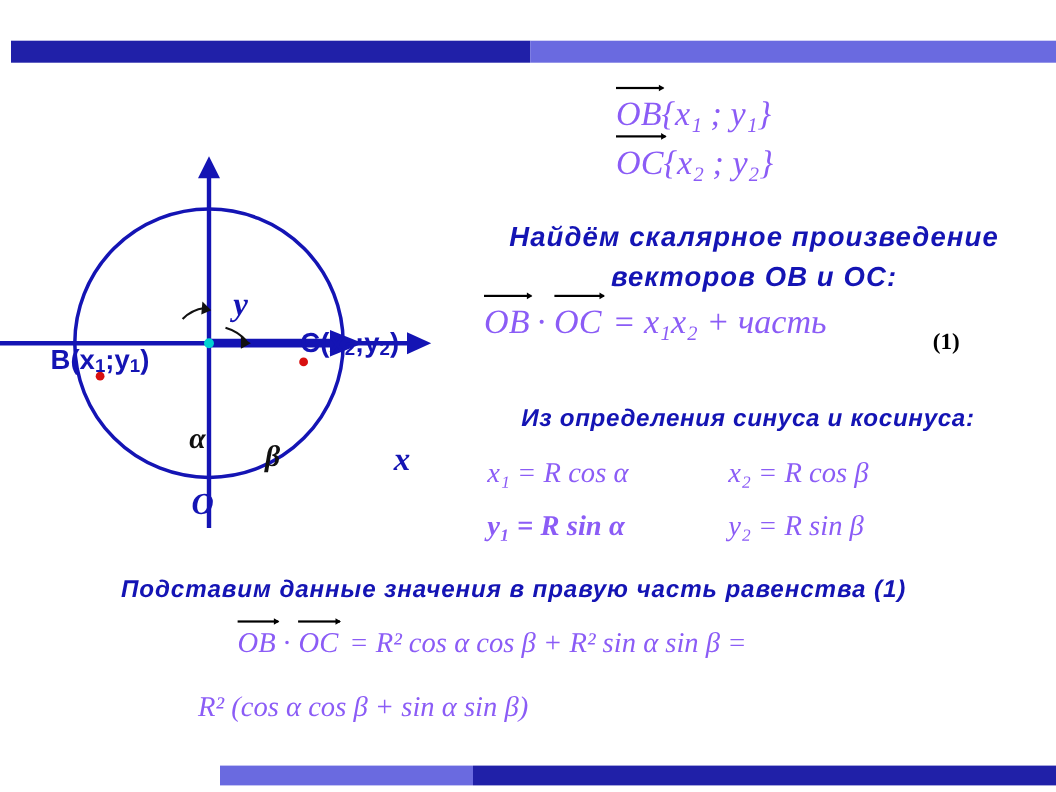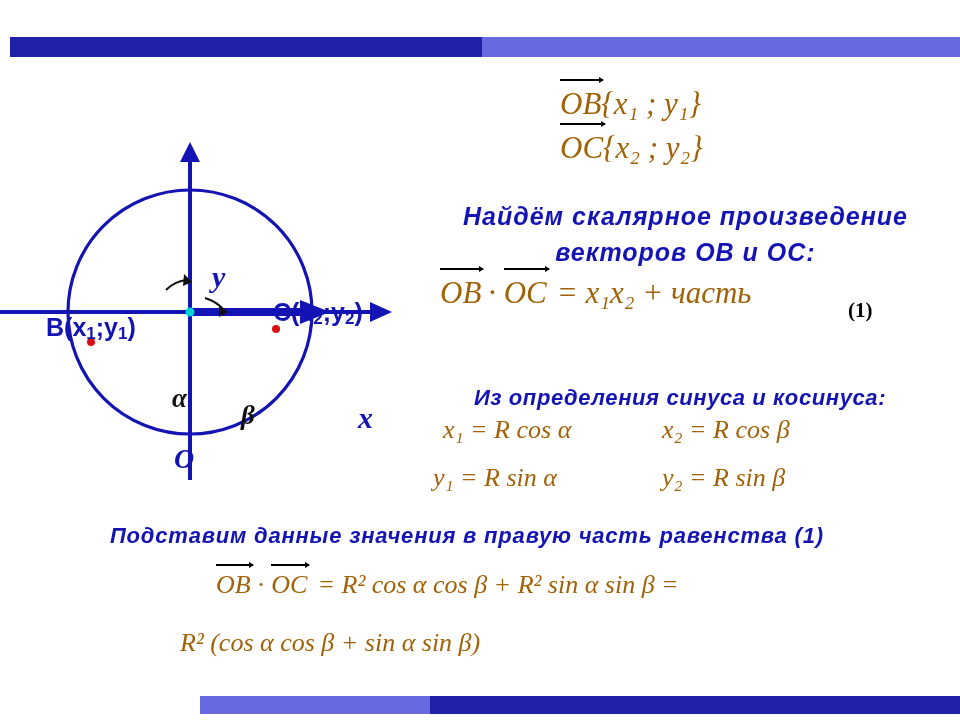--- a/index.html
+++ b/index.html
@@ -115,21 +115,21 @@
     left: 241px;
     top: 280px;
     font-size: 27px;
     font-style: italic;
     font-family: "Liberation Serif", serif;
   }
 
   
   .math {
     position: absolute;
-    color: #a16207;
+    color: #8b5cf6;
     font-family: "Liberation Serif", serif;
     white-space: nowrap;
   }
   .vecbar {
     position: relative;
     display: inline-block;
     font-style: italic;
   }
   .vecbar::after {
     content: "";
@@ -171,30 +171,30 @@
     text-align: center;
     line-height: 1.45;
     letter-spacing: 1px;
   }
 
   .m-dot { left: 440px; top: 275px; font-size: 31px; }
   .m-eq1 { left: 848px; top: 298px; font-size: 21px; font-weight: bold; color:#000; }
 
   .t-def {
     left: 430px;
-    top: 383px;
+    top: 365px;
     font-size: 22px;
     width: 500px;
     text-align: center;
     line-height: 1.35;
   }
 
   .m-x1 { left: 443px; top: 415px; font-size: 26px; }
   .m-x2 { left: 662px; top: 415px; font-size: 26px; text-align: center; }
-  .m-y1 { left: 433px; top: 463px; font-size: 26px; }
+  .m-y1 { left: 443px; top: 463px; font-size: 26px; font-weight: bold; }
   .m-y2 { left: 662px; top: 463px; font-size: 26px; }
 
   .t-subst {
     left: 110px;
     top: 523px;
     font-size: 22px;
     letter-spacing: 0.8px;
   }
 
   .m-final1 { left: 180px; top: 570px; font-size: 26px; margin-left: 36px; }

